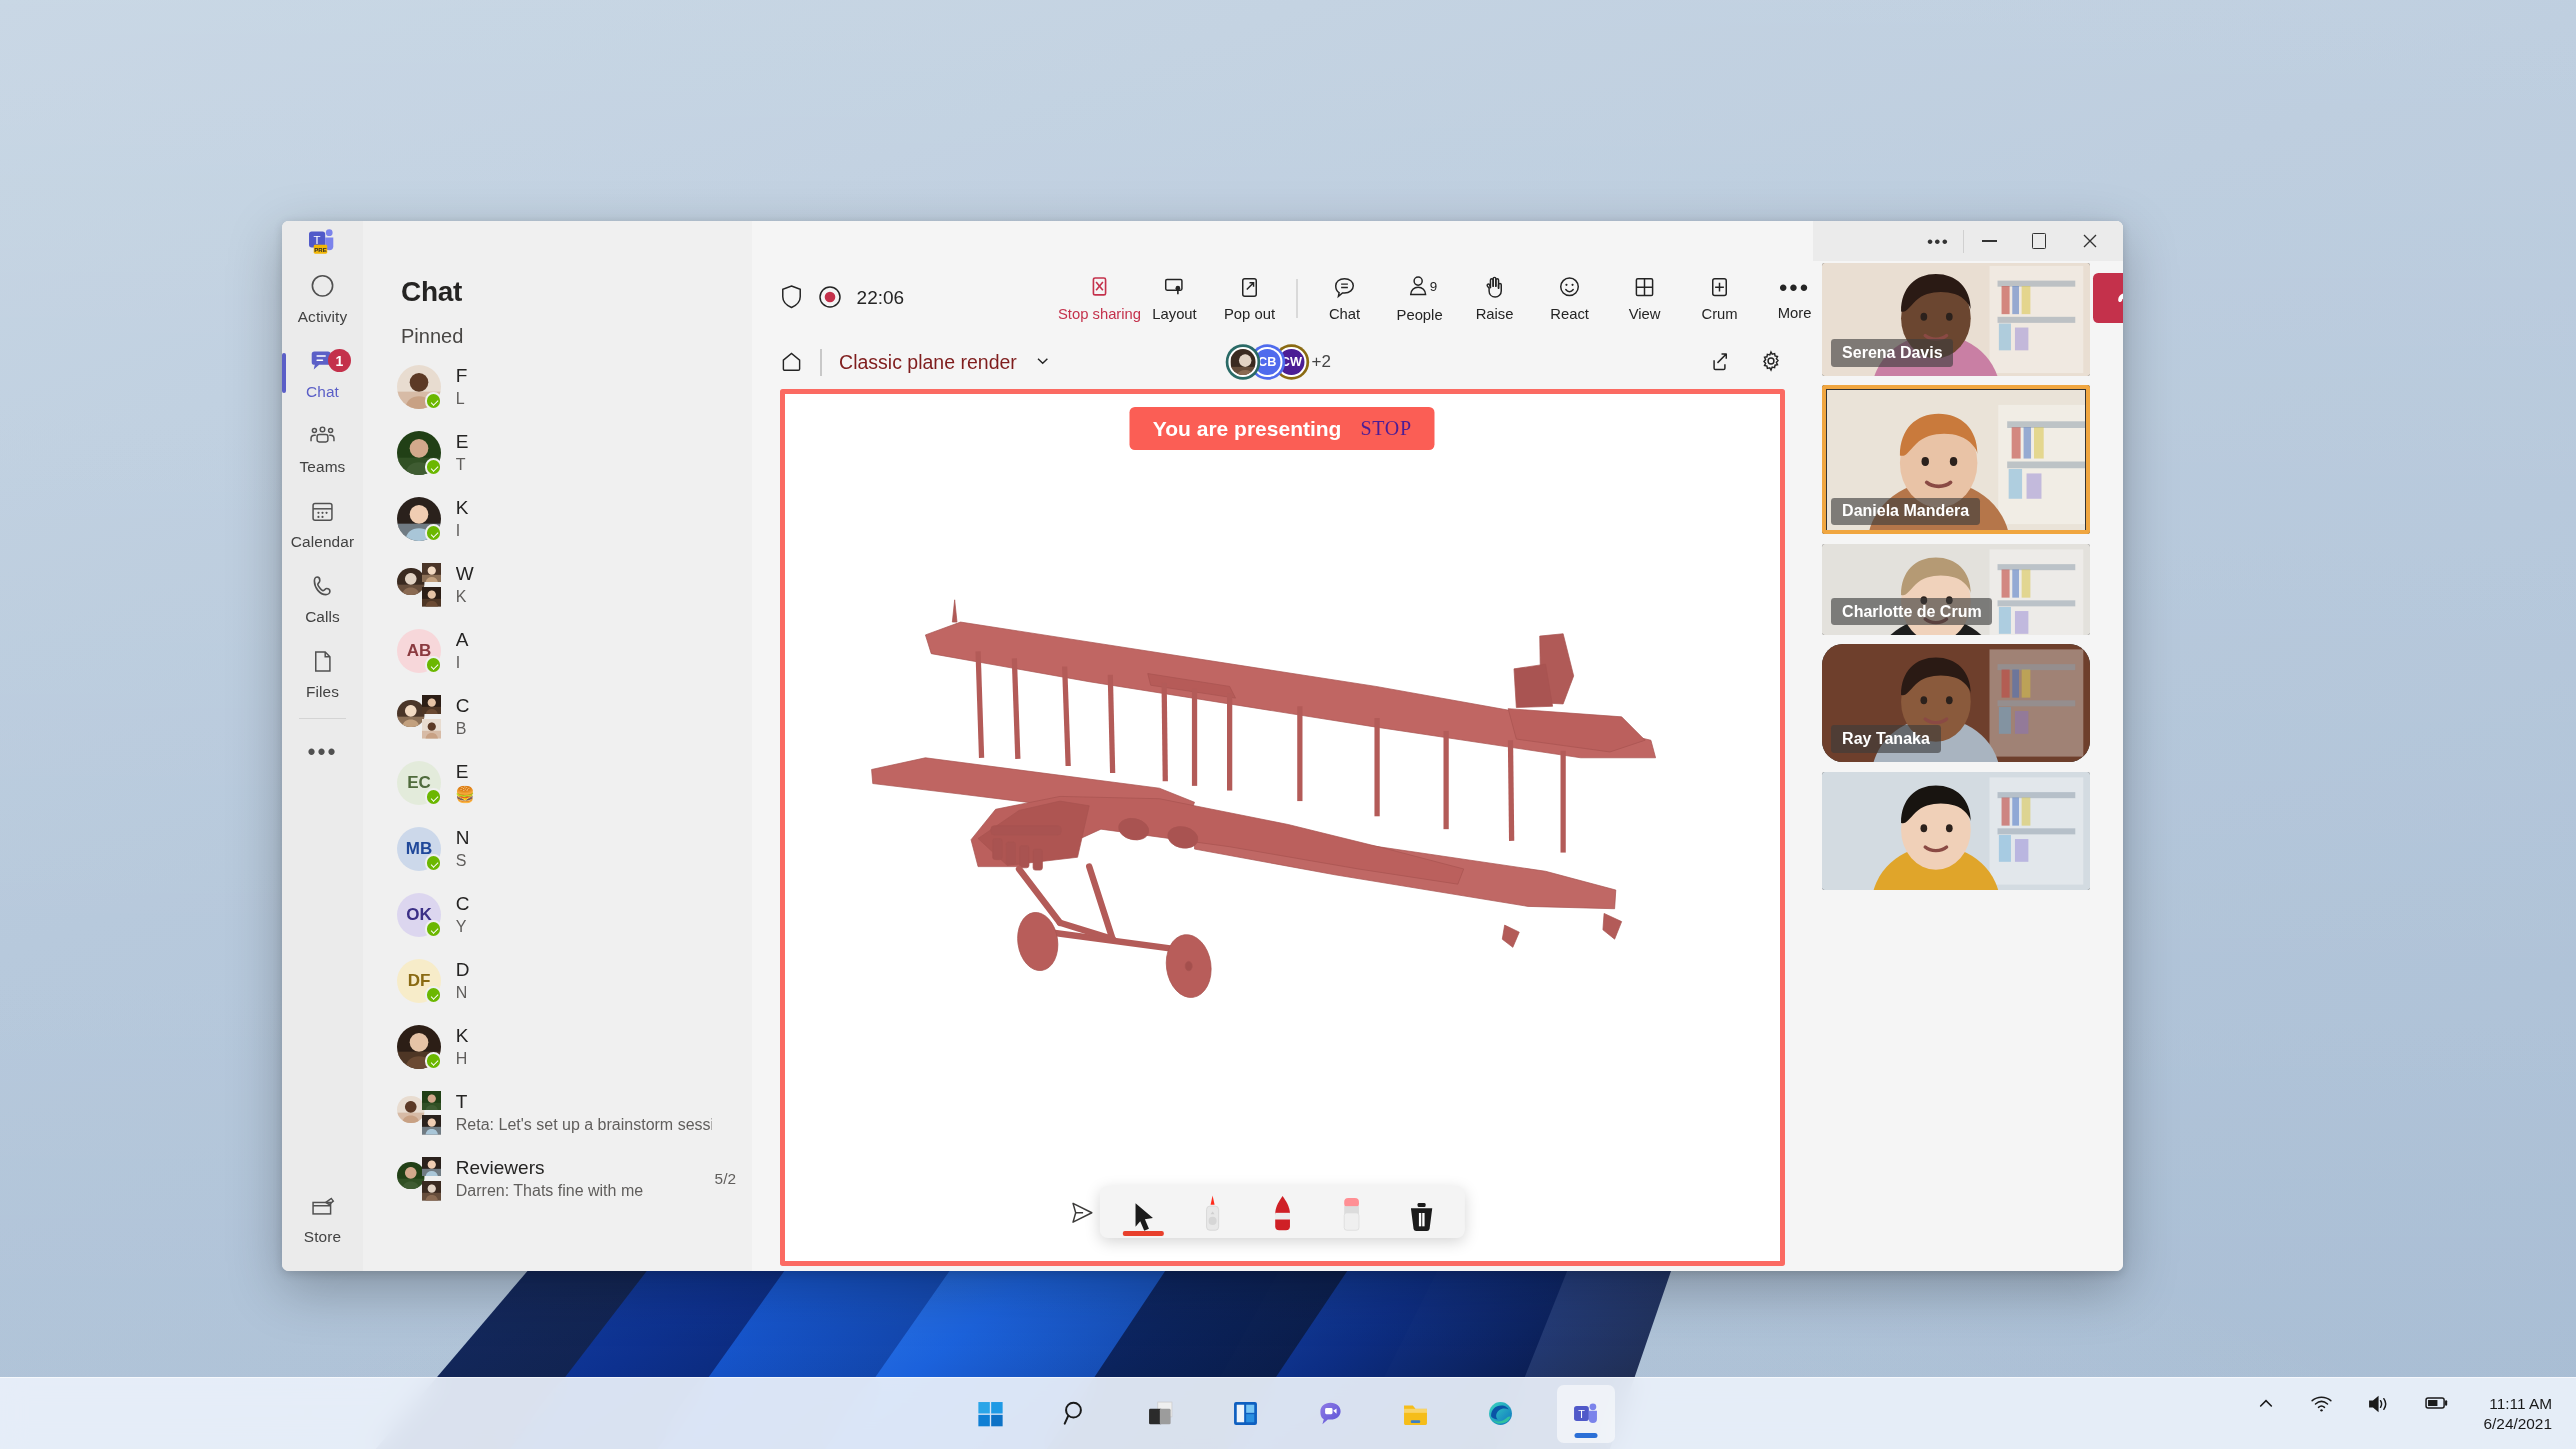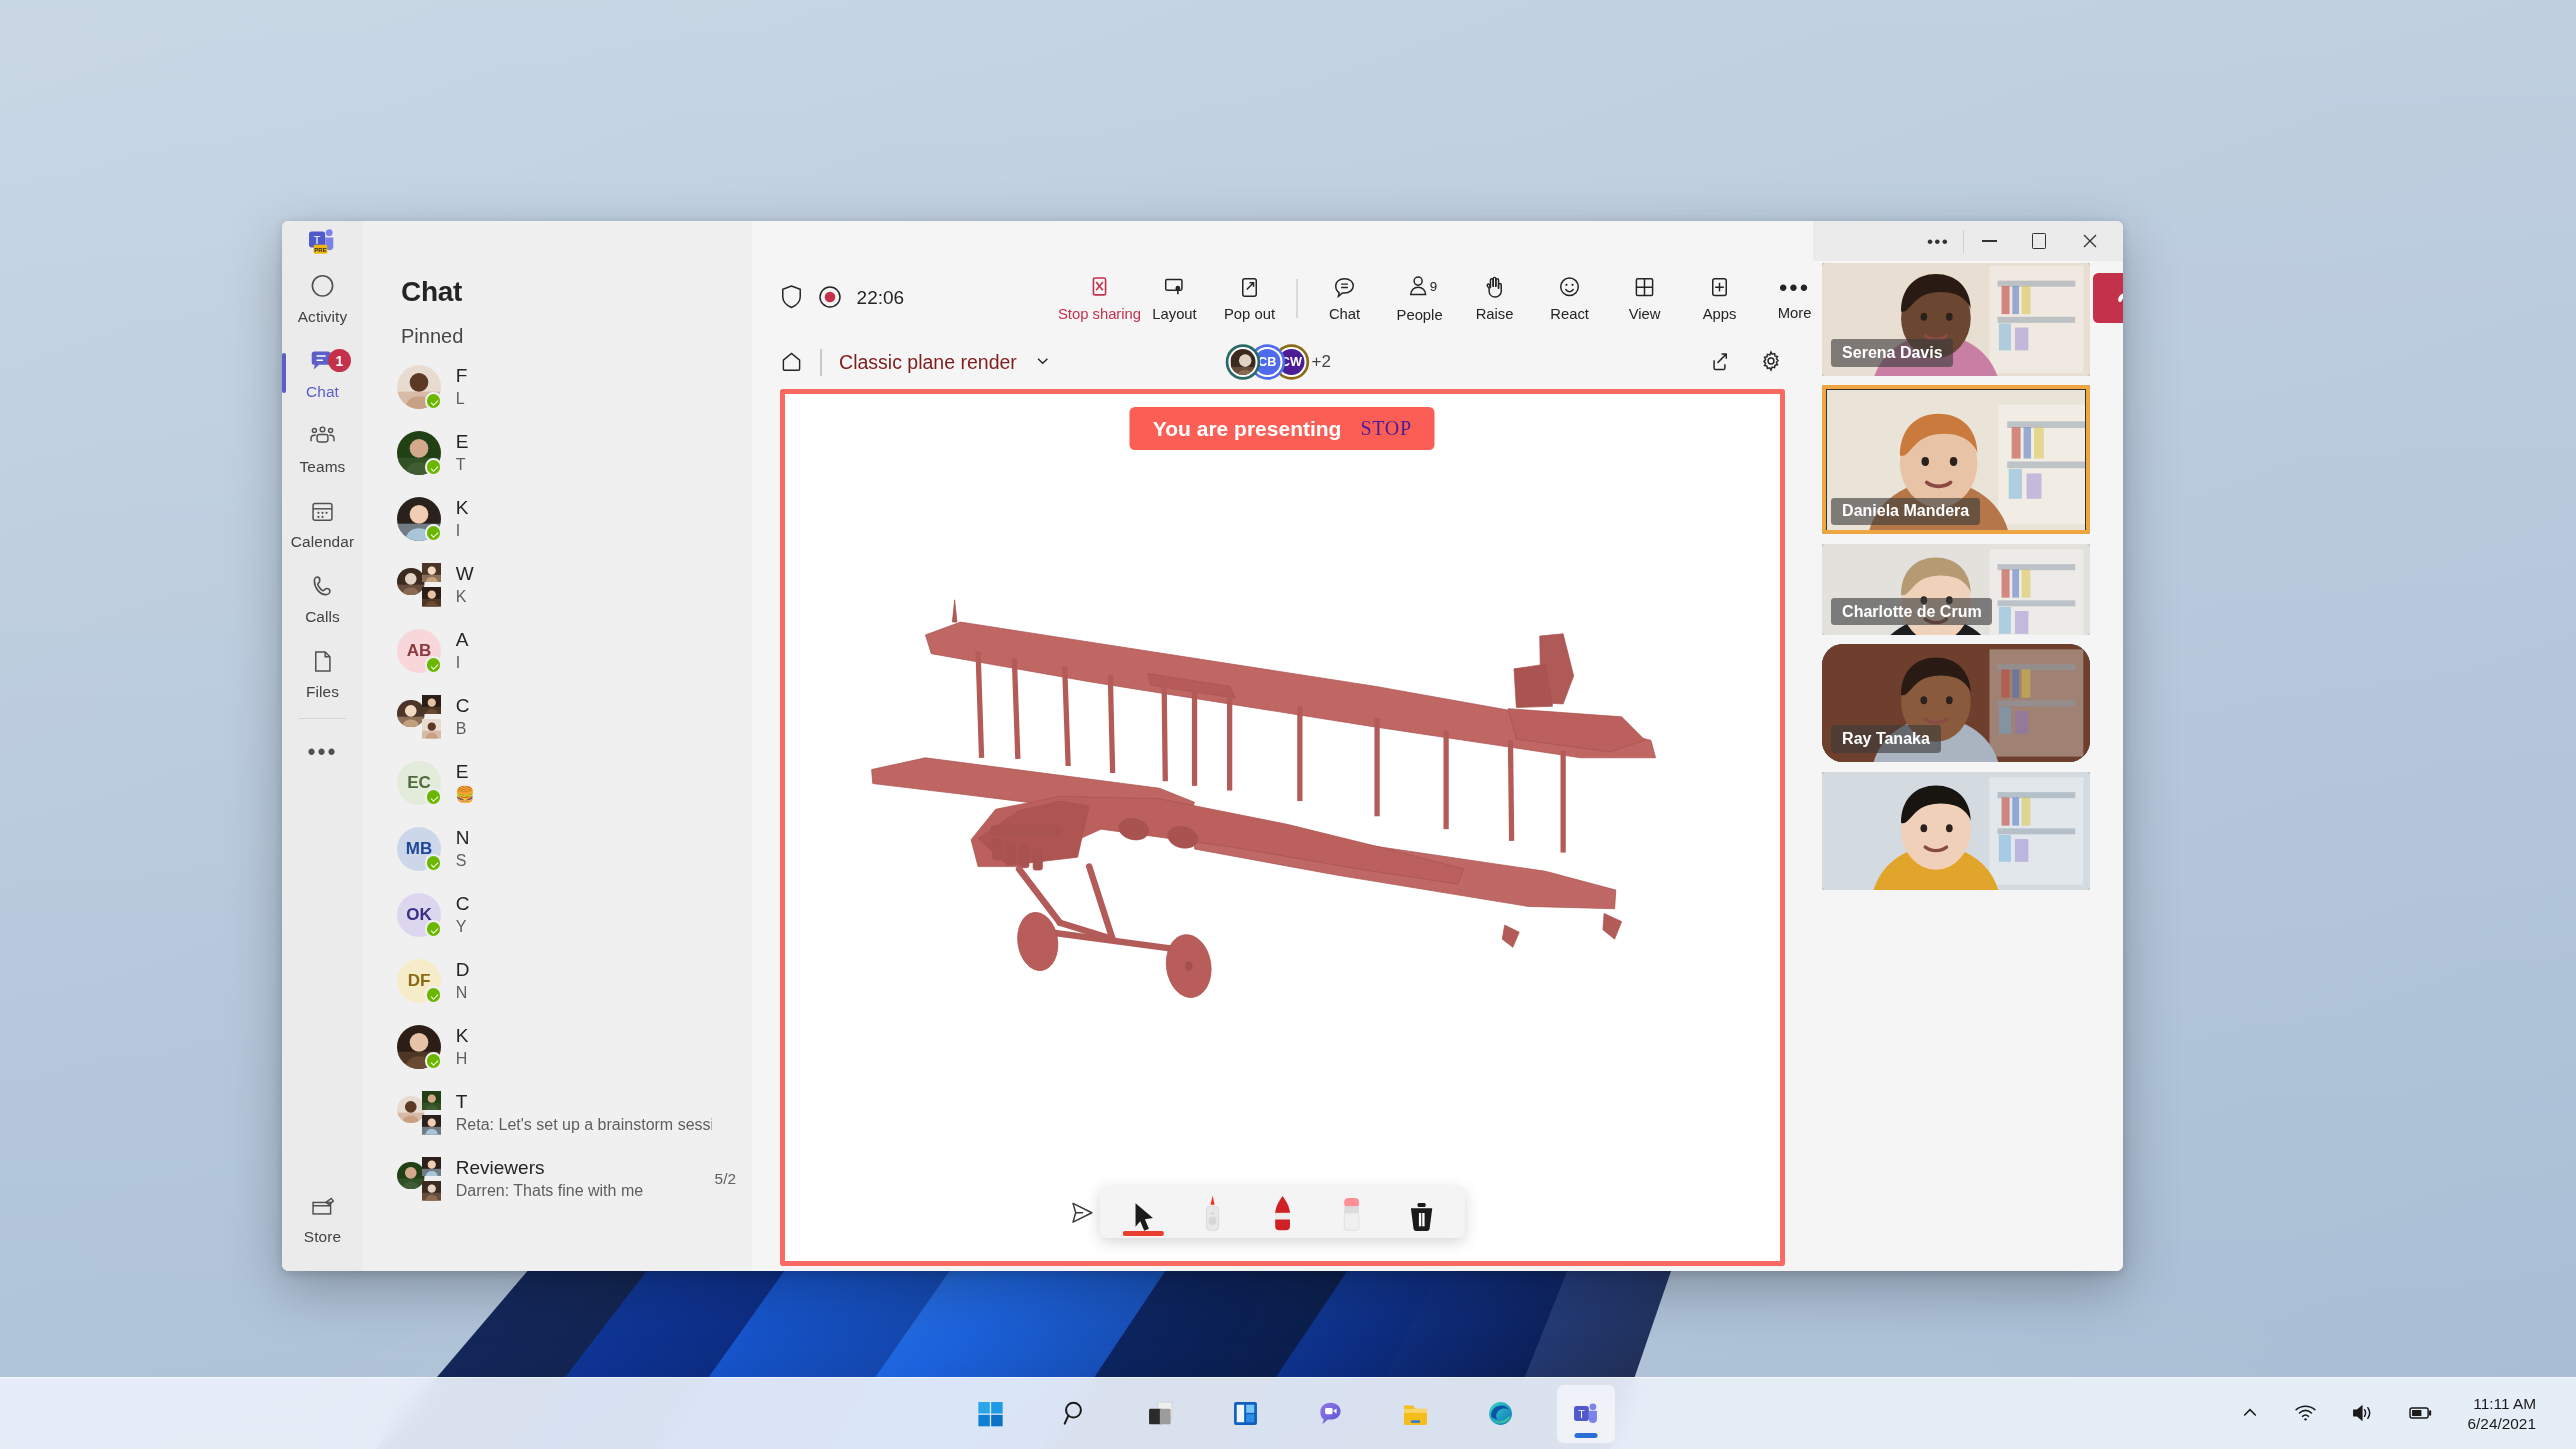--- a/index.html
+++ b/index.html
@@ -95,21 +95,21 @@
   .cicon{margin-left:23px;}
   
   #taskbar{position:absolute;left:0;bottom:0;width:100%;height:71px;background:rgba(233,240,250,.93);
     backdrop-filter:blur(12px);display:flex;align-items:center;justify-content:center;
     border-top:0.7px solid rgba(255,255,255,.6);}
   #tb-center{display:flex;align-items:center;gap:27px;}
   .tb-btn{width:58px;height:58px;border-radius:6.7px;display:flex;align-items:center;justify-content:center;position:relative;}
   .tb-btn.active{background:rgba(255,255,255,.55);}
   .tb-btn.active:after{content:"";position:absolute;bottom:4.7px;left:50%;transform:translateX(-50%);
     width:23px;height:4.7px;border-radius:2.7px;background:#2b6fd6;}
-  #tray{position:absolute;right:40px;display:flex;align-items:center;gap:34px;}
+  #tray{position:absolute;right:24px;display:flex;align-items:flex-start;gap:34px;}
   #clock{display:flex;flex-direction:column;align-items:flex-end;font-size:15.4px;color:#1a1a1a;line-height:1.25;}
   .nosel{user-select:none;}
 </style>
 </head>
 <body class="nosel">
 
 <div id="desktop">
   <svg width="2576" height="1449" style="position:absolute;inset:0" viewBox="0 0 3840 2160">
     <defs>
       <linearGradient id="bl1" x1="0" y1="0" x2="1" y2="1">
@@ -627,21 +627,21 @@
               <path d="M20 7v25M8 19.5h24"></path>
           </svg>
           <span class="tl">View</span>
         </div>
 
         <div class="tbtn">
           <svg width="27" height="27" viewBox="0 0 40 40" fill="none" stroke="#242424" stroke-width="2.2">
             <rect x="10" y="7" width="20" height="25" rx="3"></rect>
               <path d="M20 13v13M13.5 19.5h13"></path>
           </svg>
-          <span class="tl">Apps</span>
+          <span class="tl">Crum</span>
         </div>
 
         <div class="tbtn">
           <span style="font-size:24px;letter-spacing:2px;color:#242424;line-height:25.5px;">•••</span>
           <span class="tl">More</span>
         </div>
       </div>
 
       <div class="mb-right">
         <div class="tsep"></div>

